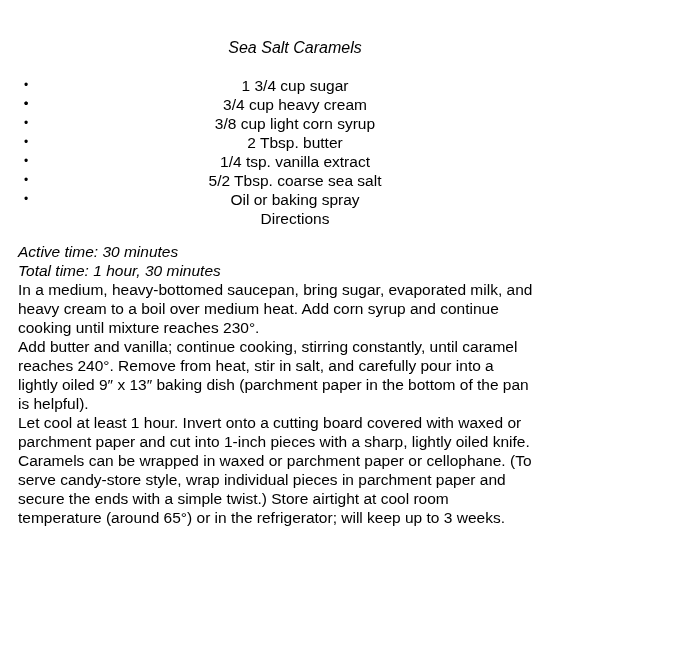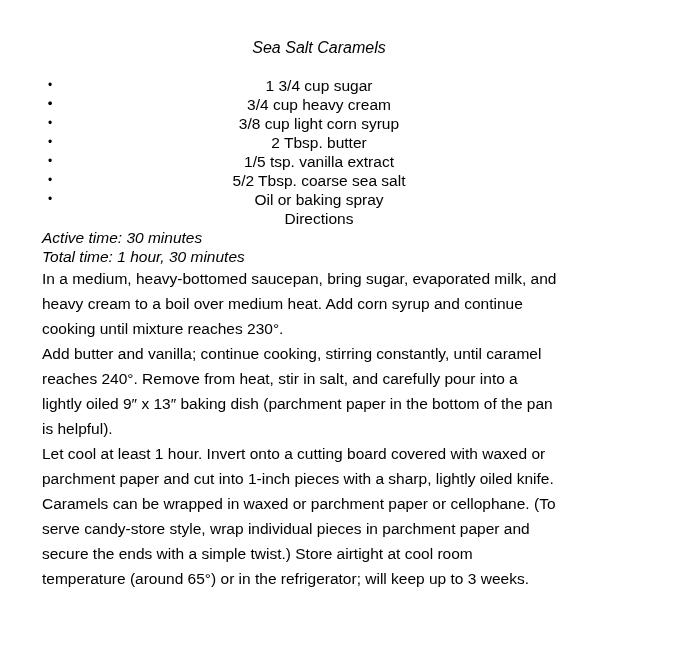--- a/index.html
+++ b/index.html
@@ -12,21 +12,21 @@
     height: 645px;
     overflow: hidden;
     font-family: "Liberation Sans", sans-serif;
     color: #000000;
     -webkit-font-smoothing: antialiased;
   }
   .doc {
     box-sizing: border-box;
     width: 679px;
     height: 645px;
-    padding: 38px 83px 0 42px;
+    padding: 38px 83px 0 18px;
     background: #ffffff;
   }
   .col {
     width: 554px;
     font-size: 15.5px;
     line-height: 19px;
   }
   .title {
     margin: 0;
     font-size: 16px;
@@ -50,29 +50,30 @@
     left: 6px;
     top: 0;
     font-size: 12px;
     line-height: 19px;
   }
   .directions-heading {
     text-align: center;
     line-height: 19px;
   }
   .time-block {
+    margin-top: 14px;
   }
   .time-line {
     font-style: italic;
     line-height: 19px;
   }
   p.para {
     margin: 0;
     white-space: pre;
-    line-height: 25px;
+    line-height: 19px;
   }
 </style>
 </head>
 <body>
 
 <div class="doc">
   <div class="col">
 
     <h1 class="title">Sea Salt Caramels</h1>
 
@@ -91,21 +92,21 @@
       <li>
         <span class="bullet">•</span>
         <span>3/8 cup light corn syrup</span>
       </li>
       <li>
         <span class="bullet">•</span>
         <span>2 Tbsp. butter</span>
       </li>
       <li>
         <span class="bullet">•</span>
-        <span>1/5 tsp. vanilla extract</span>
+        <span>1/4 tsp. vanilla extract</span>
       </li>
       <li>
         <span class="bullet">•</span>
         <span>5/2 Tbsp. coarse sea salt</span>
       </li>
       <li>
         <span class="bullet">•</span>
         <span>Oil or baking spray</span>
       </li>
     </ul>

